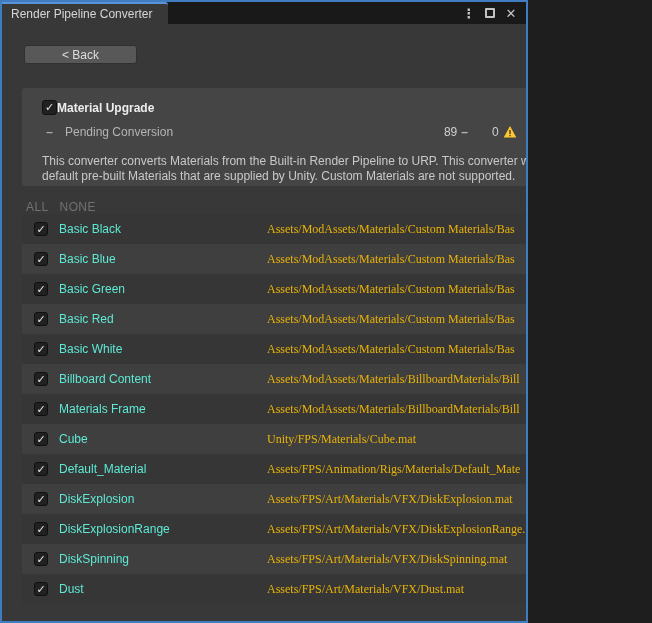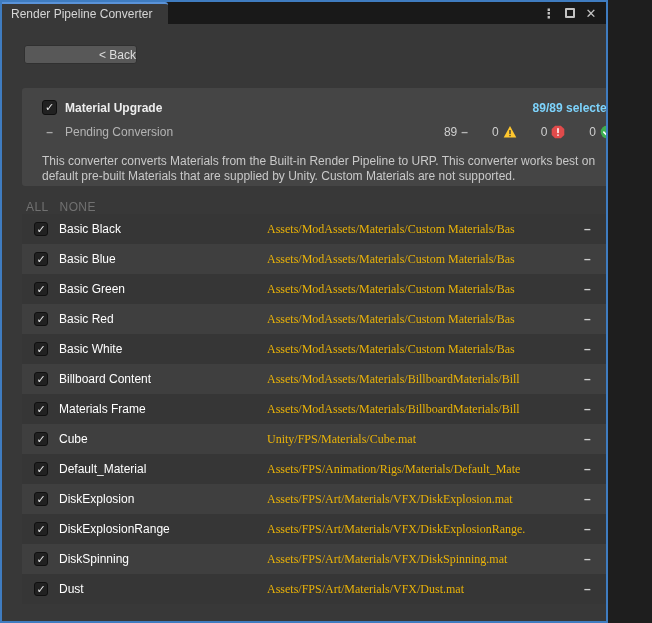--- a/index.html
+++ b/index.html
@@ -1,19 +1,19 @@
 <!DOCTYPE html>
 <html><head>
 <meta charset="utf-8">
 <style>
   html,body{margin:0;padding:0;background:#1e1e1e;}
   *{box-sizing:border-box;font-family:"Liberation Sans","DejaVu Sans",sans-serif;}
 
   .window{
-    position:relative;width:608px;height:623px;
+    position:relative;width:528px;height:623px;
     background:#383838;border:2px solid #3F7CC0;overflow:hidden;
   }
 
   
   .titlebar{position:absolute;top:0;left:0;right:0;height:22px;background:#191919;display:flex;}
   .tab{
     width:166px;height:22px;background:#383838;border-top:2px solid #5A93D9;
     display:flex;align-items:center;padding-left:9px;
     font-size:12px;color:#d6d6d6;border-top-right-radius:3px;
   }
@@ -22,56 +22,56 @@
   .tb-kebab{font-size:13px;font-weight:bold;letter-spacing:0;}
   .tb-max{width:10px;height:10px;border:2px solid #c3c3c3;border-radius:1px;}
   .tb-close{font-size:13px;}
 
   
   .content{position:absolute;top:22px;left:0;right:0;bottom:0;background:#383838;}
 
   .back-btn{
     position:absolute;left:22px;top:21px;width:113px;height:19px;
     background:#585858;border:1px solid #303030;border-radius:3px;
-    color:#dedede;font-size:12px;line-height:16px;text-align:right;cursor:pointer;padding:0;
+    color:#dedede;font-size:12px;line-height:16px;text-align:center;cursor:pointer;padding:0;
   }
 
   
   .card{
     position:absolute;left:20px;top:64px;width:612px;height:98px;
     background:#454545;border-radius:3px;padding:9px 20px 0 20px;
   }
   .card-row{display:flex;align-items:center;height:21px;}
   .card-row + .card-row{margin-top:3px;}
   .checkbox{
     width:15px;height:15px;background:#212121;border:1px solid #0f0f0f;border-radius:3px;
     display:inline-flex;align-items:center;justify-content:center;flex:0 0 auto;cursor:pointer;
   }
   .checkbox .check{color:#e8e8e8;font-size:11px;line-height:1;font-weight:bold;}
-  .conv-name{margin-left:8px;font-size:12px;font-weight:bold;color:#ededed;text-align:right;}
+  .conv-name{margin-left:0;font-size:12px;font-weight:bold;color:#ededed;text-align:right;}
   .selected-count{margin-left:auto;font-size:12px;font-weight:bold;color:#7dd3fc;}
   .fold-dash{width:15px;text-align:center;color:#a8a8a8;font-weight:bold;font-size:12px;flex:0 0 auto;}
   .pending-label{margin-left:8px;font-size:12px;color:#b4b4b4;}
   .pending-status{margin-left:auto;display:flex;align-items:center;gap:24px;}
   .status-group{display:flex;align-items:center;gap:4px;font-size:12px;color:#cfcfcf;}
   .status-group svg{display:block;}
   .pend-dash{color:#b5b5b5;font-weight:bold;}
   .card-desc{margin-top:12px;font-size:12px;line-height:15px;color:#c9c9c9;}
 
   
   .list-header{position:absolute;left:24px;top:176px;display:flex;gap:11px;}
   .list-header span{font-size:12px;color:#717171;letter-spacing:.4px;cursor:pointer;}
 
   
   .list{position:absolute;left:20px;top:190px;width:598px;}
   .row{display:flex;align-items:center;height:30px;padding:0 10px 0 12px;}
   .row.odd{background:#363636;}
   .row.even{background:#3f3f3f;}
   .row .checkbox{width:14px;height:14px;}
-  .row-name{margin-left:11px;width:208px;font-size:12px;color:#ffffff;white-space:nowrap;overflow:hidden;}
+  .row-name{margin-left:11px;width:208px;font-size:12px;color:#5eead4;white-space:nowrap;overflow:hidden;}
   .row-path{flex:1;font-size:12px;color:#eab308;white-space:nowrap;overflow:hidden;font-family:Liberation Serif, serif;}
   .row-dash{width:30px;text-align:left;padding-left:4px;color:#cccccc;font-weight:bold;font-size:12px;flex:0 0 auto;}
 
   
   .scrollbar{position:absolute;left:620px;top:190px;width:17px;height:392px;background:#2f2f2f;}
   .sb-arrow{position:absolute;left:50%;transform:translateX(-50%);width:0;height:0;cursor:pointer;}
   .sb-up{top:5px;border-left:4px solid transparent;border-right:4px solid transparent;border-bottom:5px solid #9a9a9a;}
   .sb-down{bottom:5px;border-left:4px solid transparent;border-right:4px solid transparent;border-top:5px solid #9a9a9a;}
   .sb-thumb{position:absolute;left:2px;top:14px;width:13px;height:57px;background:#5f5f5f;border-radius:6px;cursor:grab;}
 </style>

